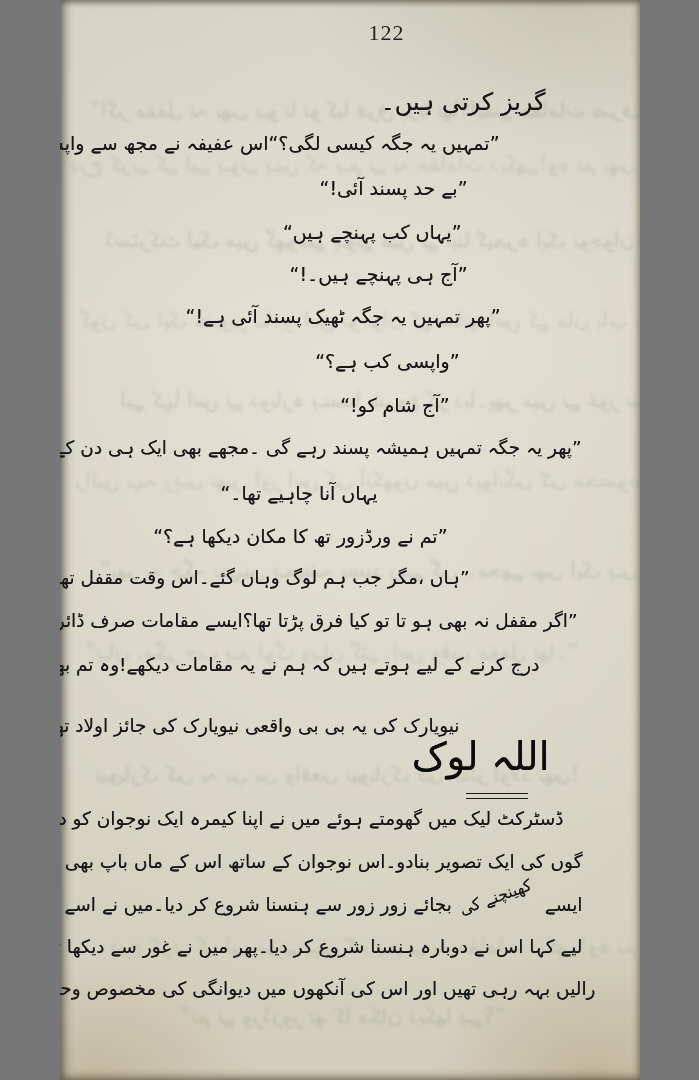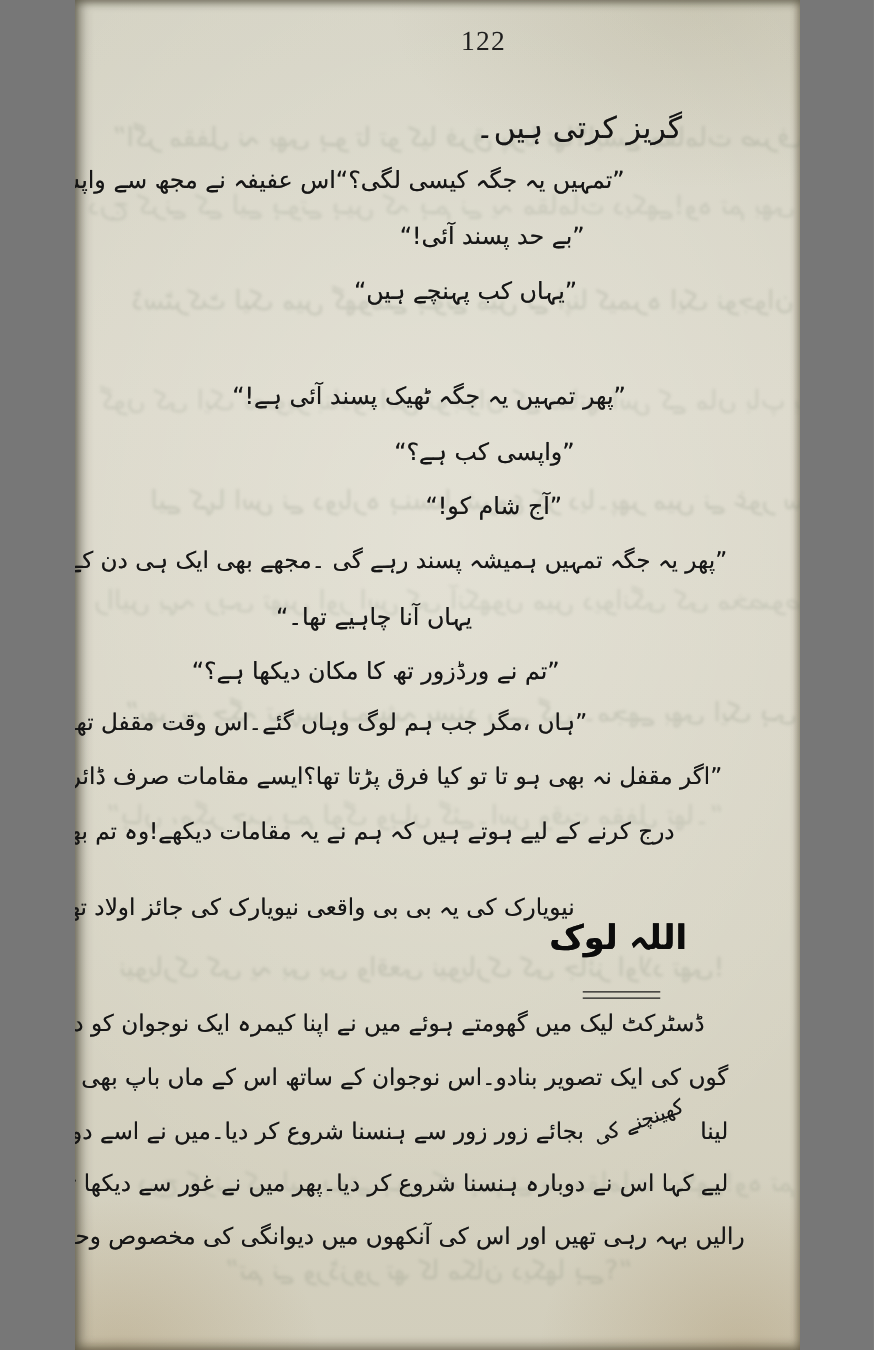--- a/index.html
+++ b/index.html
@@ -31,21 +31,21 @@
     position:absolute;
     color:var(--ink,#161616);
     font-size:19px;
     white-space:nowrap;
     direction:rtl;
     text-shadow:0 0 0.4px rgba(20,20,20,0.6);
   }
   .sm{font-size:18.5px;}
   .heading{
     position:absolute;
-    font-size:27px;font-weight:bold;color:#0c0c0c;
+    font-size:39px;font-weight:normal;color:#0c0c0c;
     white-space:nowrap;direction:rtl;
     text-shadow:0 0 0.5px rgba(0,0,0,0.8);
   }
   .heading-rule{
     position:absolute;height:4px;
     border-top:1.5px solid #1b1b1b;border-bottom:1.5px solid #1b1b1b;
   }
   .insert{
     display:inline-block;
     transform:rotate(-20deg) translateY(-9px);
@@ -115,37 +115,38 @@
   <div class="ghost gp9">نیویارک کی یہ بی بی واقعی نیویارک کی جائز اولاد تھی!</div>
   <div class="ghost g2 gp10">درج کرنے کے لیے ہوتے ہیں کہ ہم نے یہ مقامات دیکھے!وہ تم بھی درج کر لینا!“</div>
   <div class="ghost gp11">”تم نے ورڈزور تھ کا مکان دیکھا ہے؟“</div>
 
   <div class="pgnum">122</div>
 
   <div class="u l1">گریز کرتی ہیں۔</div>
   <div class="u l2">”تمہیں یہ جگہ کیسی لگی؟“اس عفیفہ نے مجھ سے واپسی“</div>
   <div class="u l3">”بے حد پسند آئی!“</div>
   <div class="u l4">”یہاں کب پہنچے ہیں“</div>
+  <div class="u l5">”آج ہی پہنچے ہیں۔!“</div>
   <div class="u l6">”پھر تمہیں یہ جگہ ٹھیک پسند آئی ہے!“</div>
   <div class="u l7">”واپسی کب ہے؟“</div>
   <div class="u l8">”آج شام کو!“</div>
   <div class="u l9 sm">”پھر یہ جگہ تمہیں ہمیشہ پسند رہے گی ۔مجھے بھی ایک ہی دن کے لیے</div>
   <div class="u l10">یہاں آنا چاہیے تھا۔“</div>
   <div class="u l11">”تم نے ورڈزور تھ کا مکان دیکھا ہے؟“</div>
   <div class="u l12 sm">”ہاں ،مگر جب ہم لوگ وہاں گئے۔اس وقت مقفل تھا۔“</div>
   <div class="u l13 sm">”اگر مقفل نہ بھی ہو تا تو کیا فرق پڑتا تھا؟ایسے مقامات صرف ڈائری میں</div>
   <div class="u l14 sm">درج کرنے کے لیے ہوتے ہیں کہ ہم نے یہ مقامات دیکھے!وہ تم بھی درج کر لینا!“</div>
   <div class="u l15 sm">نیویارک کی یہ بی بی واقعی نیویارک کی جائز اولاد تھی!</div>
 
   <div class="heading hpos">اللہ لوک</div>
   <div class="heading-rule hrule"></div>
 
   <div class="u l16 sm">ڈسٹرکٹ لیک میں گھومتے ہوئے میں نے اپنا کیمرہ ایک نوجوان کو دیا کہ ہم لو</div>
   <div class="u l17 sm">گوں کی ایک تصویر بنادو۔اس نوجوان کے ساتھ اس کے ماں باپ بھی تھے اس نے</div>
   <div class="u l18 sm">
-    <span>لینا</span>
+    <span>ایسے</span>
     <span class="insert">کھینچنے کی</span>
     <span>بجائے زور زور سے ہنسنا شروع کر دیا۔میں نے اسے دوبارہ تصویر بنانے کے</span>
   </div>
   <div class="u l19 sm">لیے کہا اس نے دوبارہ ہنسنا شروع کر دیا۔پھر میں نے غور سے دیکھا تو اس کے منہ سے</div>
   <div class="u l20 sm">رالیں بہہ رہی تھیں اور اس کی آنکھوں میں دیوانگی کی مخصوص وحشت بھی تھی۔یہ بچارا</div>
 
 </div>
 
 </body></html>

